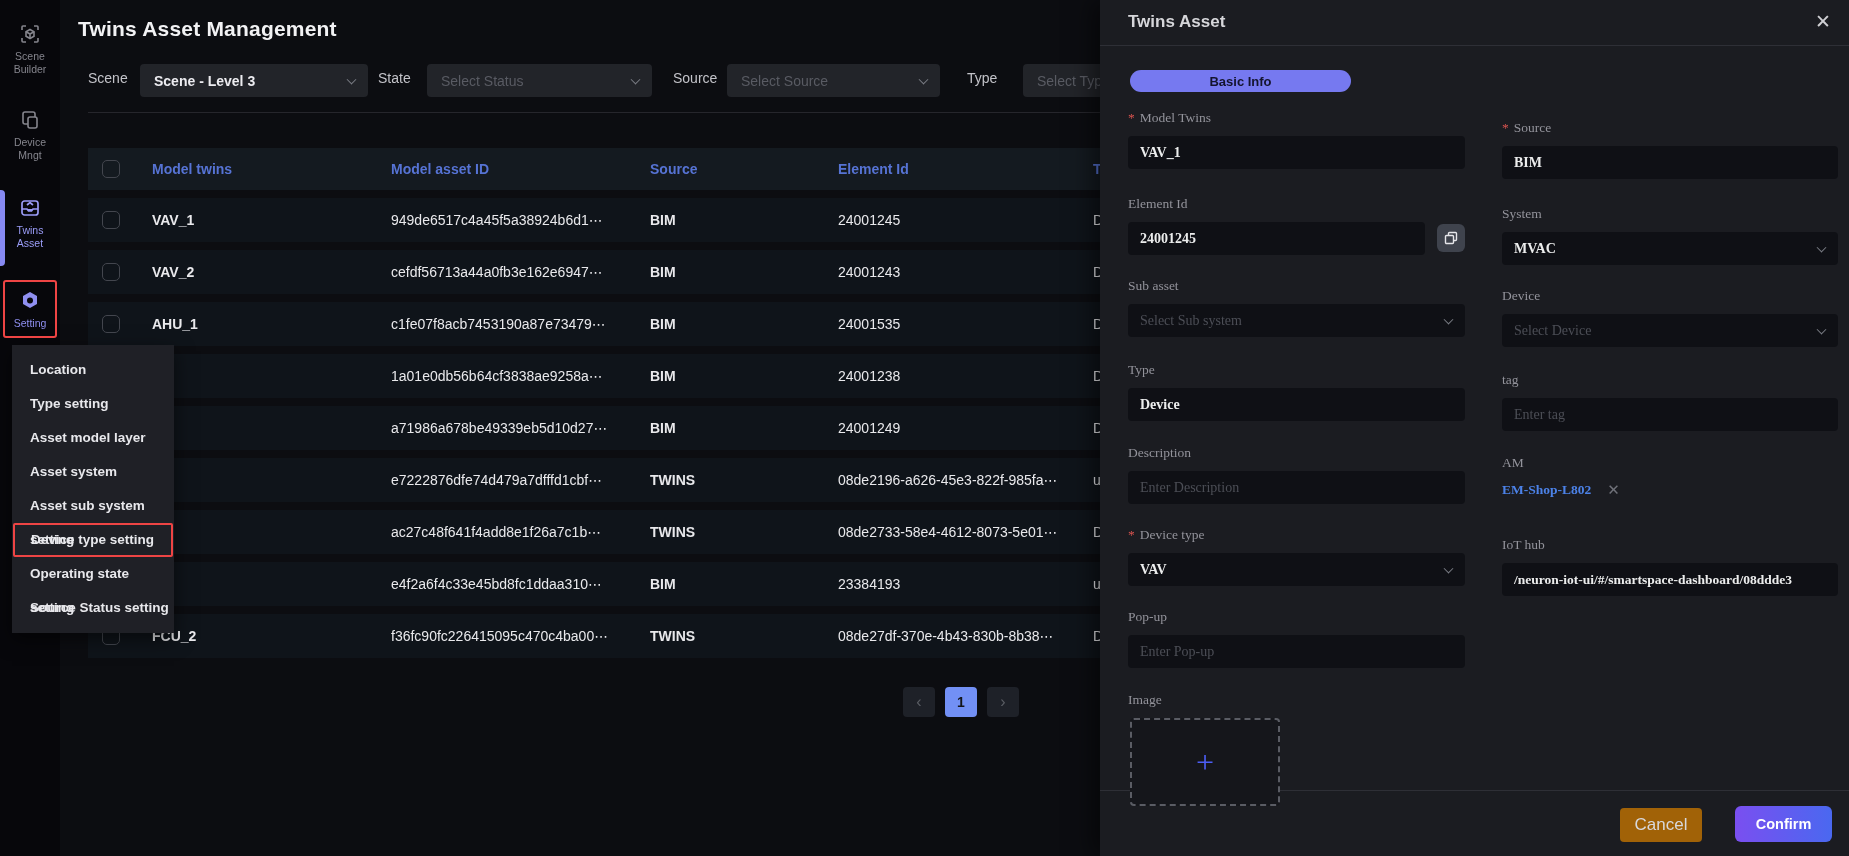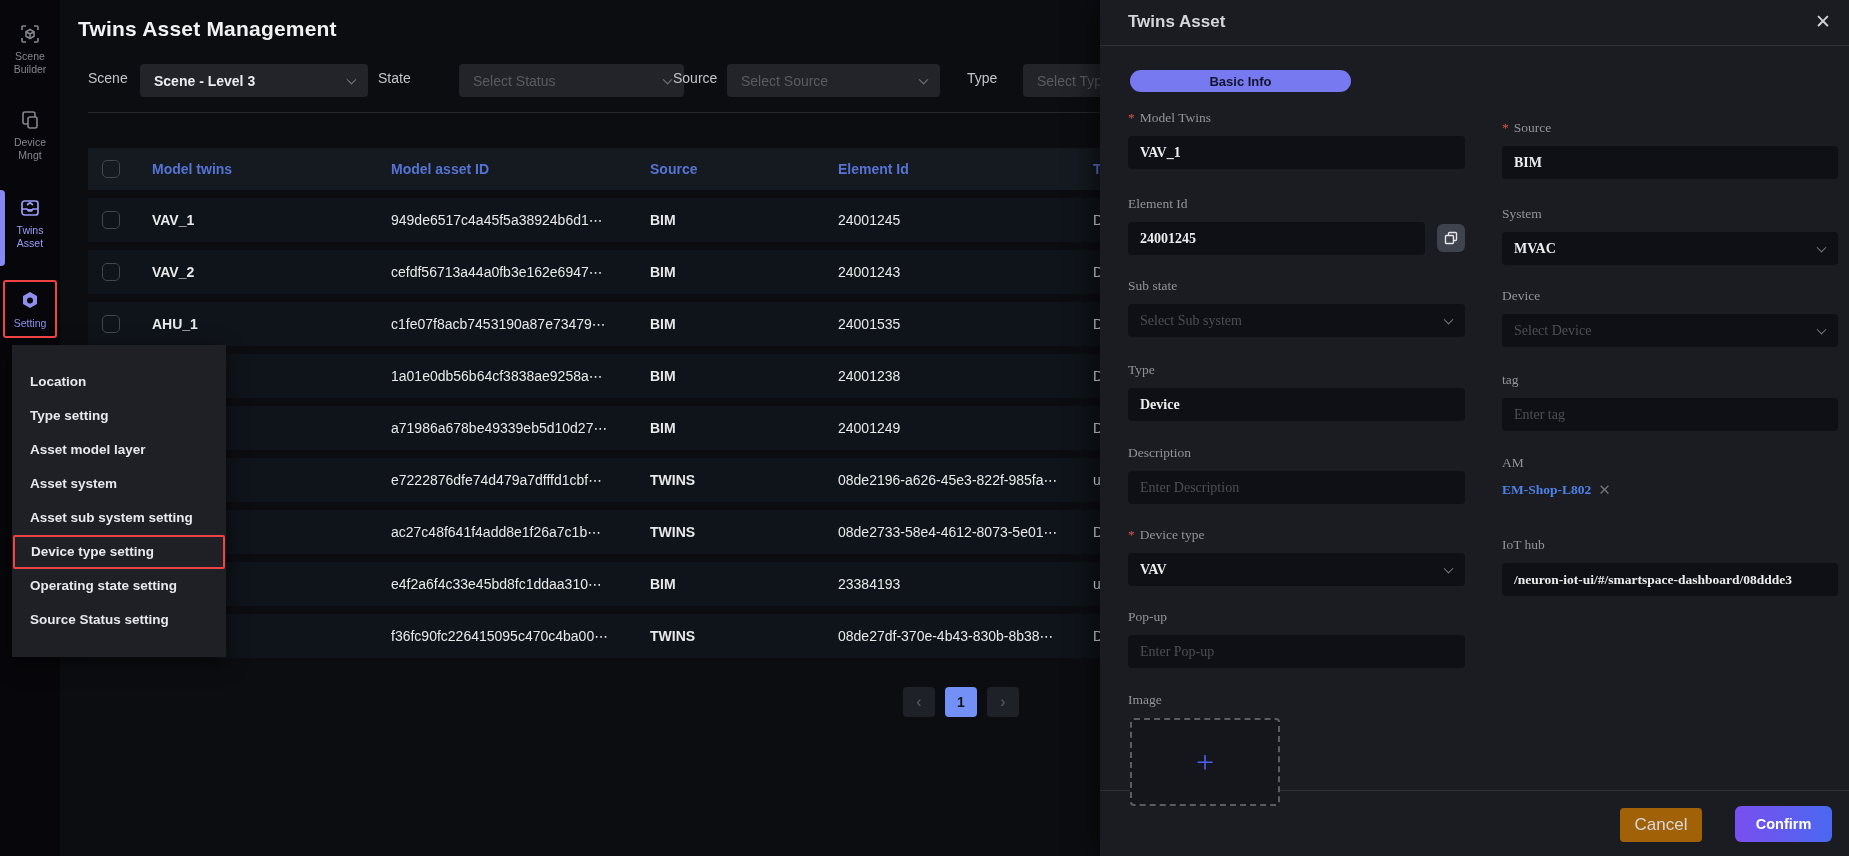--- a/index.html
+++ b/index.html
@@ -11,21 +11,21 @@
   .sidebar { position:absolute; left:0; top:0; width:60px; height:856px; background:#07070b; z-index:5; }
   .side-item { position:absolute; left:0; width:60px; text-align:center; color:#85858d; }
   .side-item .icn { display:block; margin:0 auto 4px; width:24px; height:24px; }
   .side-item .lbl { font-size:10.5px; line-height:13px; display:block; }
   .side-item.active { color:#9a9cf7; }
   .active-bar { position:absolute; left:0; top:190px; width:5px; height:76px; background:#8689f2; border-radius:0 4px 4px 0; }
   .side-item.setting { color:#8f8ff0; }
   .hl-box-setting { position:absolute; left:3px; top:280px; width:54px; height:58px; border:2.5px solid #ee4444; border-radius:3px; z-index:50; pointer-events:none; }
 
   
-  .menu { position:absolute; left:12px; top:345px; width:214px; background:#1f2026; padding:20px 0;
+  .menu { position:absolute; left:12px; top:345px; width:162px; background:#1f2026; padding:8px 0;
           box-shadow:0 6px 18px rgba(0,0,0,.55); z-index:40; }
   .mitem { height:34px; line-height:34px; padding-left:18px; font-size:13.5px; font-weight:600; color:#e8e8ec; cursor:pointer; }
   .mitem.mhot { border:2.5px solid #ee4444; border-radius:2px; height:34px; line-height:29px; padding-left:16px; margin:0 1px; }
 
   
   .page-title { position:absolute; left:78px; top:17px; font-size:21px; font-weight:700; color:#f2f2f4; letter-spacing:.2px; }
   .flabel-top { position:absolute; top:70px; font-size:14px; color:#c3c3c9; }
   .fdrop { position:absolute; top:64px; height:33px; background:#222429; border-radius:4px; display:flex;
            align-items:center; padding:0 30px 0 14px; font-size:14px; color:#ececf0; font-weight:600; cursor:pointer; }
   .fdrop.ph { color:#595b63; font-weight:400; }
@@ -67,21 +67,21 @@
   .fld.rc { width:336px;margin-top:10px; }
   .flab { font-size:13.5px; color:#93939b; height:17px; margin-bottom:9px; white-space:nowrap; }
   .req { color:#d9534f; margin-right:5px; }
   .ctrl { height:33px; background:#0f1015; border-radius:4px; display:flex; align-items:center;
           padding:0 26px 0 12px; font-size:14px; position:relative; cursor:pointer; white-space:nowrap; overflow:hidden; }
   .ctrl.val { color:#eceded; font-weight:700; }
   .ctrl.ph  { color:#4c4e56; font-weight:400; }
   .ctrl.small { width:297px; }
   .copybtn { position:absolute; left:309px; top:28px; width:28px; height:28px; background:#3f434d; border-radius:6px;
              display:flex; align-items:center; justify-content:center; cursor:pointer; }
-  .amrow { display:flex; align-items:center; gap:7px; font-size:13.5px; }
+  .amrow { display:flex; align-items:center; gap:16px; font-size:13.5px; }
   .amlink { color:#4c82e8; font-weight:600; cursor:pointer; }
   .amx { color:#70727a; font-size:15px; cursor:pointer; }
   .upload { width:150px; height:88px; border:2px dashed #5a5c64; border-radius:4px; background:#15161b;
             display:flex; align-items:center; justify-content:center; cursor:pointer; position:relative; z-index:2; }
   .plus { color:#4c5ef5; font-size:32px; font-weight:400; line-height:30px; }
 
   .d-footline { position:absolute; left:0; top:790px; width:749px; height:1px; background:#2e2f36; }
   .btn-cancel { position:absolute; left:520px; top:808px; width:82px; height:34px; background:#a16207; border-radius:4px;
                 color:#d8d8dc; font-size:17px; display:flex; align-items:center; justify-content:center; cursor:pointer; }
   .btn-confirm { position:absolute; left:635px; top:806px; width:97px; height:36px; border-radius:6px;
@@ -157,21 +157,21 @@
 
   <div class="page-title">Twins Asset Management</div>
 
   <span class="flabel-top" style="left:88px">Scene</span>
   <div class="fdrop" style="left:140px;width:228px">
     <span>Scene - Level 3</span>
     <span class="chev"></span>
   </div>
 
   <span class="flabel-top" style="left:378px">State</span>
-  <div class="fdrop ph" style="left:459px;width:225px">
+  <div class="fdrop ph" style="left:427px;width:225px">
     <span>Select Status</span>
     <span class="chev"></span>
   </div>
 
   <span class="flabel-top" style="left:673px">Source</span>
   <div class="fdrop ph" style="left:727px;width:213px">
     <span>Select Source</span>
     <span class="chev"></span>
   </div>
 
@@ -308,21 +308,21 @@
       <div class="flab">Element Id</div>
       <div class="ctrl val small">24001245</div>
       <div class="copybtn">
         <svg width="14" height="14" viewBox="0 0 14 14" fill="none" stroke="#e6e6ea" stroke-width="1.4">
           <rect x="4.5" y="1.5" width="8" height="8" rx="1"></rect>
             <rect x="1.5" y="4.5" width="8" height="8" rx="1" fill="#3f434d"></rect>
         </svg>
       </div>
     </div>
     <div class="fld" style="left:28px;top:278px">
-      <div class="flab">Sub state</div>
+      <div class="flab">Sub asset</div>
       <div class="ctrl ph">
         <span>Select Sub system</span>
         <span class="chev"></span>
       </div>
     </div>
     <div class="fld" style="left:28px;top:362px">
       <div class="flab">Type</div>
       <div class="ctrl val">Device</div>
     </div>
     <div class="fld" style="left:28px;top:445px">

